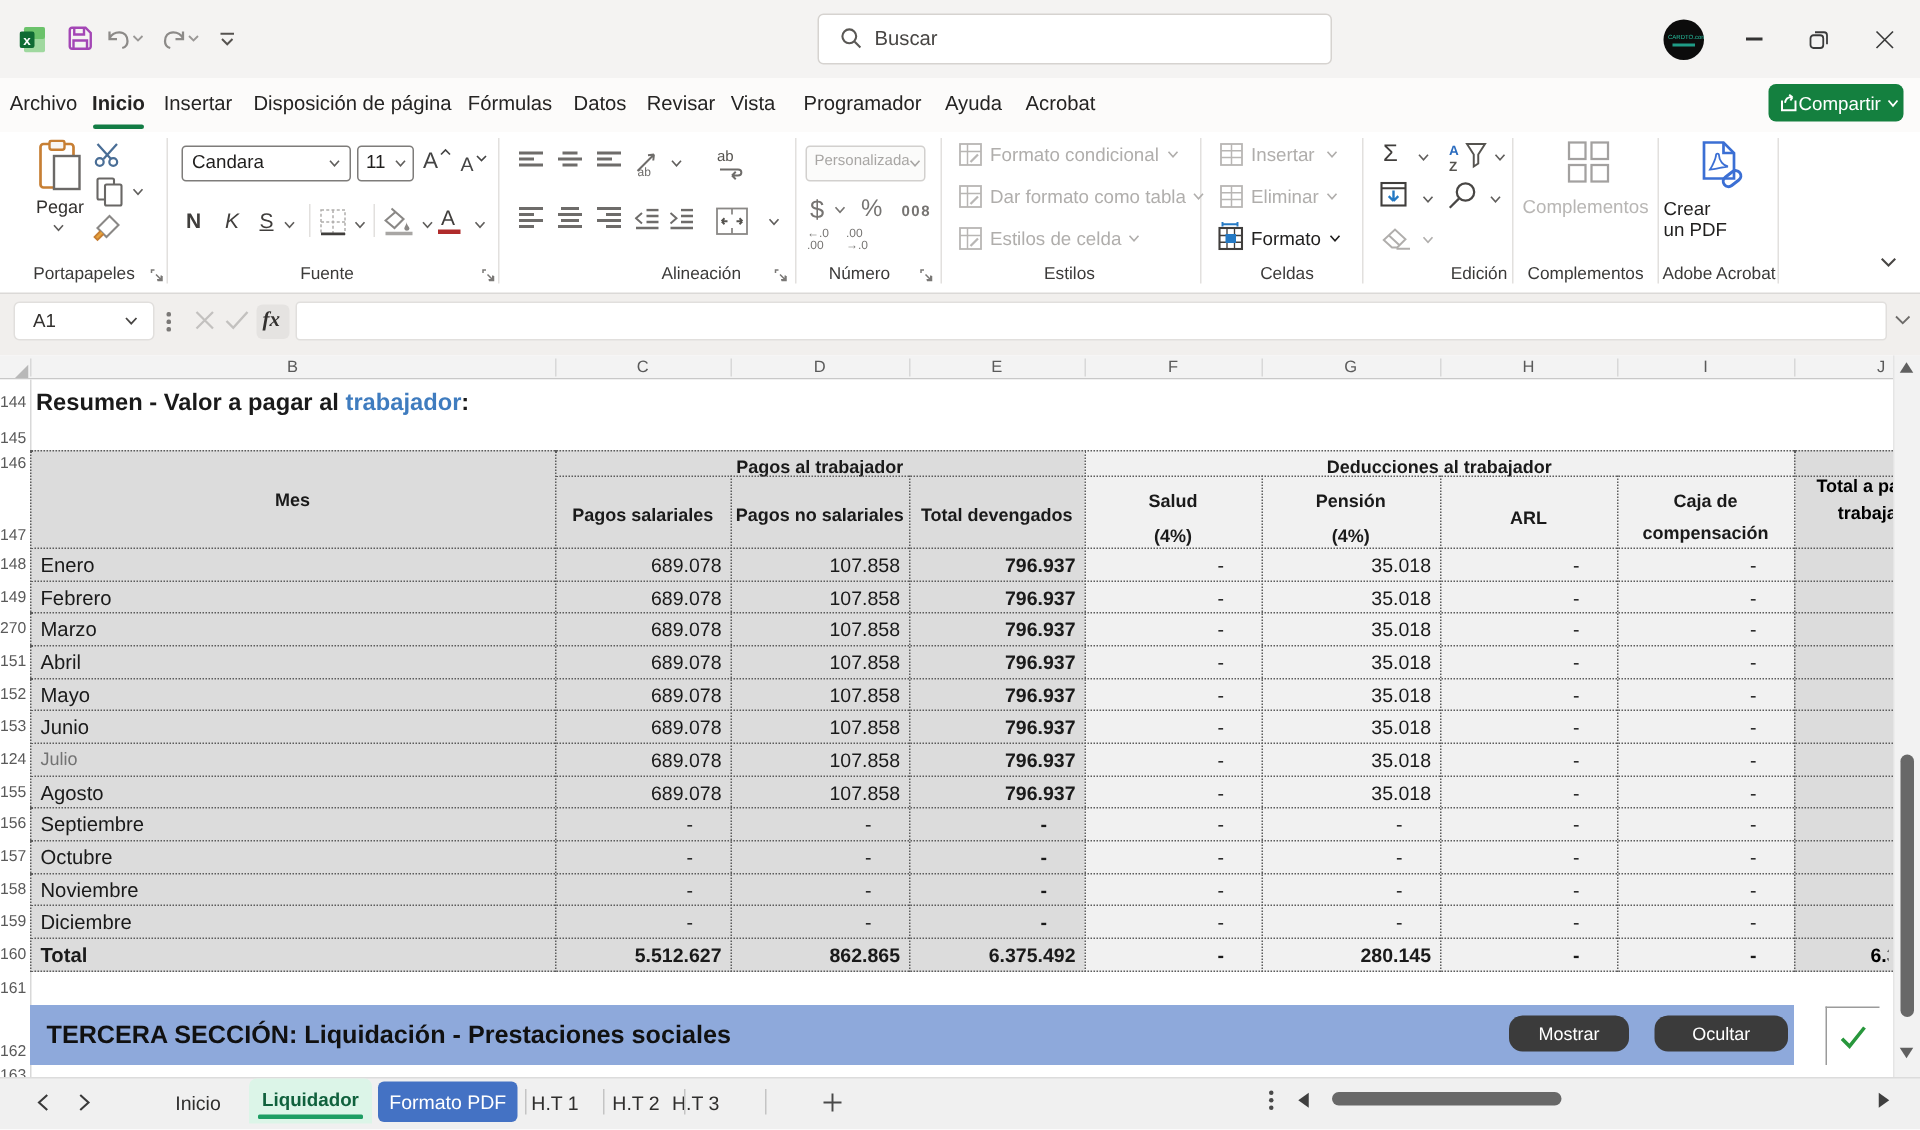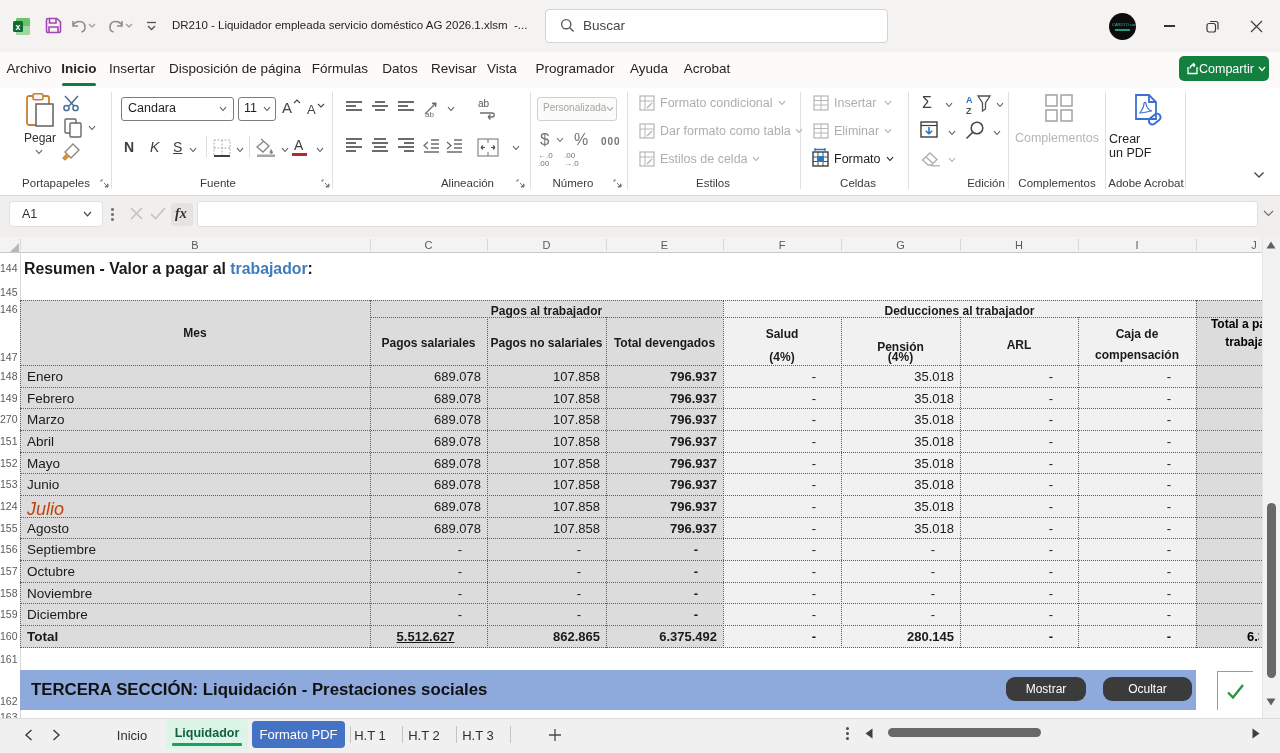--- a/index.html
+++ b/index.html
@@ -29,21 +29,20 @@
 <svg class="ab" style="left:108px;top:18px" width="16" height="15" viewBox="0 0 16 15">
 <path d="M14 3 V8 H9 M14 7.5 C12.5 4.5 10 3.5 7.5 3.5 C4 3.5 2 6 2 9.5 C2 12 3.5 13.5 5.5 14" fill="none" stroke="#8c8a88" stroke-width="1.5"></path>
     </svg>
 <svg class="ab" style="left:125px;top:23px" width="8" height="5" viewBox="0 0 8 5">
       <path d="M1 1 L4 4 L7 1" fill="none" stroke="#9a9896" stroke-width="1.2"></path>
     </svg>
 <svg class="ab" style="left:146px;top:21px" width="11" height="10" viewBox="0 0 11 10">
 <path d="M1 1.5 H10" stroke="#55524f" stroke-width="1.3"></path>
       <path d="M2 5 L5.5 8.5 L9 5" fill="none" stroke="#55524f" stroke-width="1.3"></path>
     </svg>
-<div class="ab" style="left:172px;top:19px;font-size:11.5px;color:#201f1e;white-space:nowrap">DR210 - Liquidador empleada servicio doméstico AG 2026.1.xlsm&nbsp; -...</div>
 <div class="ab" style="left:545px;top:9px;width:343px;height:34px;background:#fff;border:1px solid #d6d3d0;border-radius:4px"></div>
 <svg class="ab" style="left:560px;top:18px" width="15" height="15" viewBox="0 0 15 15">
       <circle cx="6.2" cy="6.2" r="4.6" fill="none" stroke="#5a5855" stroke-width="1.4"></circle>
       <path d="M9.8 9.8 L13.6 13.6" stroke="#5a5855" stroke-width="1.4"></path>
     </svg>
 <div class="ab" style="left:583px;top:18px;font-size:13.5px;color:#484644">Buscar</div>
 <div class="ab" style="left:1109px;top:13px;width:27px;height:27px;border-radius:50%;background:#0c0c0c;overflow:hidden">
 <div class="ab" style="left:3px;top:9px;font-size:4px;color:#27c0a0;white-space:nowrap">CARDTO.com</div>
 <div class="ab" style="left:6px;top:16px;width:15px;height:2px;background:#1f9c86"></div>
     </div>
@@ -222,21 +221,21 @@
 <div class="ab" style="left:537px;top:97px;width:80px;height:24px;background:#fbfbfa;border:1px solid #d2d0ce;border-radius:3px"></div>
 <div class="ab" style="left:543px;top:102px;font-size:10px;color:#a8a6a4">Personalizada</div>
 <svg class="ab" style="left:606px;top:106px" width="8" height="6" viewBox="0 0 8 6">
       <path d="M1 1.2 L4 4.5 L7 1.2" fill="none" stroke="#a8a6a4" stroke-width="1.1"></path>
     </svg>
 <div class="ab" style="left:540px;top:130px;font-size:17px;color:#767472">$</div>
 <svg class="ab" style="left:556px;top:137px" width="8" height="6" viewBox="0 0 8 6">
       <path d="M1 1.2 L4 4.5 L7 1.2" fill="none" stroke="#767472" stroke-width="1.1"></path>
     </svg>
 <div class="ab" style="left:574px;top:131px;font-size:16px;color:#767472">%</div>
-<div class="ab" style="left:601px;top:136px;font-size:10px;font-weight:bold;color:#767472;letter-spacing:1px">000</div>
+<div class="ab" style="left:601px;top:136px;font-size:10px;font-weight:bold;color:#767472;letter-spacing:1px">008</div>
 <div class="ab" style="left:538px;top:152px;font-size:8px;color:#767472;line-height:8px">←.0<br>.00</div>
 <div class="ab" style="left:564px;top:152px;font-size:8px;color:#767472;line-height:8px">.00<br>→.0</div>
 <div class="ab" style="left:503px;top:177px;width:140px;text-align:center;font-size:11.5px;color:#3b3a39">Número</div>
 <svg class="ab" style="left:613px;top:179px" width="9" height="9" viewBox="0 0 9 9">
 <path d="M1 3 V1 H3 M8 5 V8 H5 M4 4 L7.5 7.5 M7.5 4.7 V7.5 H4.7" fill="none" stroke="#7a7876" stroke-width="1"></path>
     </svg>
 <svg class="ab" style="left:639px;top:95px" width="16" height="16" viewBox="0 0 16 16">
 <rect x="1" y="1" width="14" height="14" fill="none" stroke="#b8b6b4" stroke-width="1.2"></rect>
 <path d="M1 6 H15 M6 1 V15" stroke="#b8b6b4" stroke-width="1"></path>
 <path d="M8 13 L13 8" stroke="#b8b6b4" stroke-width="1.5"></path>
@@ -463,21 +462,21 @@
 <div class="ab" style="left:960px;top:317px;width:119px;height:49px;background:#f1f1f1;"></div>
 <div class="ab" style="left:1078px;top:317px;width:119px;height:49px;background:#f1f1f1;"></div>
 <div class="ab" style="left:20px;top:326px;font-size:12px;color:#1a1a1a;white-space:nowrap;font-weight:bold;width:350px;text-align:center;">Mes</div>
 <div class="ab" style="left:370px;top:304px;font-size:12px;color:#1a1a1a;white-space:nowrap;font-weight:bold;width:353px;text-align:center;">Pagos al trabajador</div>
 <div class="ab" style="left:723px;top:304px;font-size:12px;color:#1a1a1a;white-space:nowrap;font-weight:bold;width:473px;text-align:center;">Deducciones al trabajador</div>
 <div class="ab" style="left:370px;top:336px;font-size:12px;color:#1a1a1a;white-space:nowrap;font-weight:bold;width:117px;text-align:center;">Pagos salariales</div>
 <div class="ab" style="left:487px;top:336px;font-size:12px;color:#1a1a1a;white-space:nowrap;font-weight:bold;width:119px;text-align:center;">Pagos no salariales</div>
 <div class="ab" style="left:606px;top:336px;font-size:12px;color:#1a1a1a;white-space:nowrap;font-weight:bold;width:117px;text-align:center;">Total devengados</div>
 <div class="ab" style="left:723px;top:327px;font-size:12px;color:#1a1a1a;white-space:nowrap;font-weight:bold;width:118px;text-align:center;">Salud</div>
 <div class="ab" style="left:723px;top:350px;font-size:12px;color:#1a1a1a;white-space:nowrap;font-weight:bold;width:118px;text-align:center;">(4%)</div>
-<div class="ab" style="left:841px;top:340px;font-size:12px;color:#1a1a1a;white-space:nowrap;font-weight:bold;width:119px;text-align:center;">Pensión</div>
+<div class="ab" style="left:841px;top:327px;font-size:12px;color:#1a1a1a;white-space:nowrap;font-weight:bold;width:119px;text-align:center;">Pensión</div>
 <div class="ab" style="left:841px;top:350px;font-size:12px;color:#1a1a1a;white-space:nowrap;font-weight:bold;width:119px;text-align:center;">(4%)</div>
 <div class="ab" style="left:960px;top:338px;font-size:12px;color:#1a1a1a;white-space:nowrap;font-weight:bold;width:118px;text-align:center;">ARL</div>
 <div class="ab" style="left:1078px;top:327px;font-size:12px;color:#1a1a1a;white-space:nowrap;font-weight:bold;width:118px;text-align:center;">Caja de</div>
 <div class="ab" style="left:1078px;top:348px;font-size:12px;color:#1a1a1a;white-space:nowrap;font-weight:bold;width:118px;text-align:center;">compensación</div>
 <div class="ab" style="left:1196px;top:300px;width:66px;height:65px;overflow:hidden">
       <div class="ab" style="left:0;top:17px;width:117px;text-align:center;font-size:12px;font-weight:bold;white-space:nowrap">Total a pagar al</div>
       <div class="ab" style="left:0;top:35px;width:117px;text-align:center;font-size:12px;font-weight:bold">trabajador</div>
     </div>
 <div class="ab" style="left:20px;top:365px;width:351px;height:23px;background:#dcdcdc;"></div>
 <div class="ab" style="left:370px;top:365px;width:118px;height:23px;background:#dcdcdc;"></div>
@@ -583,21 +582,21 @@
 <div class="ab" style="left:1078px;top:477px;font-size:13px;color:#1a1a1a;white-space:nowrap;width:93px;text-align:right;">-</div>
 <div class="ab" style="left:20px;top:495px;width:351px;height:23px;background:#dcdcdc;"></div>
 <div class="ab" style="left:370px;top:495px;width:118px;height:23px;background:#dcdcdc;"></div>
 <div class="ab" style="left:487px;top:495px;width:120px;height:23px;background:#dcdcdc;"></div>
 <div class="ab" style="left:606px;top:495px;width:118px;height:23px;background:#dcdcdc;"></div>
 <div class="ab" style="left:723px;top:495px;width:119px;height:23px;background:#f1f1f1;"></div>
 <div class="ab" style="left:841px;top:495px;width:120px;height:23px;background:#f1f1f1;"></div>
 <div class="ab" style="left:960px;top:495px;width:119px;height:23px;background:#f1f1f1;"></div>
 <div class="ab" style="left:1078px;top:495px;width:119px;height:23px;background:#f1f1f1;"></div>
 <div class="ab" style="left:1196px;top:495px;width:67px;height:23px;background:#dcdcdc;"></div>
-<div class="ab" style="left:27px;top:499px;font-size:18px;color:#c2410c;white-space:nowrap;font-style:italic;">Julio</div>
+<div class="ab" style="left:27px;top:499px;font-size:12px;color:#737373;white-space:nowrap;">Julio</div>
 <div class="ab" style="left:370px;top:499px;font-size:13px;color:#1a1a1a;white-space:nowrap;width:111px;text-align:right;">689.078</div>
 <div class="ab" style="left:487px;top:499px;font-size:13px;color:#1a1a1a;white-space:nowrap;width:113px;text-align:right;">107.858</div>
 <div class="ab" style="left:606px;top:499px;font-size:13px;color:#1a1a1a;white-space:nowrap;font-weight:bold;width:111px;text-align:right;">796.937</div>
 <div class="ab" style="left:723px;top:499px;font-size:13px;color:#1a1a1a;white-space:nowrap;width:93px;text-align:right;">-</div>
 <div class="ab" style="left:841px;top:499px;font-size:13px;color:#1a1a1a;white-space:nowrap;width:113px;text-align:right;">35.018</div>
 <div class="ab" style="left:960px;top:499px;font-size:13px;color:#1a1a1a;white-space:nowrap;width:93px;text-align:right;">-</div>
 <div class="ab" style="left:1078px;top:499px;font-size:13px;color:#1a1a1a;white-space:nowrap;width:93px;text-align:right;">-</div>
 <div class="ab" style="left:20px;top:517px;width:351px;height:22px;background:#dcdcdc;"></div>
 <div class="ab" style="left:370px;top:517px;width:118px;height:22px;background:#dcdcdc;"></div>
 <div class="ab" style="left:487px;top:517px;width:120px;height:22px;background:#dcdcdc;"></div>
@@ -686,21 +685,21 @@
 <div class="ab" style="left:20px;top:625px;width:351px;height:23px;background:#dcdcdc;"></div>
 <div class="ab" style="left:370px;top:625px;width:118px;height:23px;background:#dcdcdc;"></div>
 <div class="ab" style="left:487px;top:625px;width:120px;height:23px;background:#dcdcdc;"></div>
 <div class="ab" style="left:606px;top:625px;width:118px;height:23px;background:#dcdcdc;"></div>
 <div class="ab" style="left:723px;top:625px;width:119px;height:23px;background:#f1f1f1;"></div>
 <div class="ab" style="left:841px;top:625px;width:120px;height:23px;background:#f1f1f1;"></div>
 <div class="ab" style="left:960px;top:625px;width:119px;height:23px;background:#f1f1f1;"></div>
 <div class="ab" style="left:1078px;top:625px;width:119px;height:23px;background:#f1f1f1;"></div>
 <div class="ab" style="left:1196px;top:625px;width:67px;height:23px;background:#dcdcdc;"></div>
 <div class="ab" style="left:27px;top:629px;font-size:13.5px;color:#1a1a1a;white-space:nowrap;font-weight:bold;">Total</div>
-<div class="ab" style="left:370px;top:629px;font-size:13px;color:#1a1a1a;white-space:nowrap;font-weight:bold;width:111px;text-align:center;text-decoration:underline;">5.512.627</div>
+<div class="ab" style="left:370px;top:629px;font-size:13px;color:#1a1a1a;white-space:nowrap;font-weight:bold;width:111px;text-align:right;">5.512.627</div>
 <div class="ab" style="left:487px;top:629px;font-size:13px;color:#1a1a1a;white-space:nowrap;font-weight:bold;width:113px;text-align:right;">862.865</div>
 <div class="ab" style="left:606px;top:629px;font-size:13px;color:#1a1a1a;white-space:nowrap;font-weight:bold;width:111px;text-align:right;">6.375.492</div>
 <div class="ab" style="left:723px;top:629px;font-size:13px;color:#1a1a1a;white-space:nowrap;font-weight:bold;width:93px;text-align:right;">-</div>
 <div class="ab" style="left:841px;top:629px;font-size:13px;color:#1a1a1a;white-space:nowrap;font-weight:bold;width:113px;text-align:right;">280.145</div>
 <div class="ab" style="left:960px;top:629px;font-size:13px;color:#1a1a1a;white-space:nowrap;font-weight:bold;width:93px;text-align:right;">-</div>
 <div class="ab" style="left:1078px;top:629px;font-size:13px;color:#1a1a1a;white-space:nowrap;font-weight:bold;width:93px;text-align:right;">-</div>
 <div class="ab" style="left:1247px;top:629px;width:12px;overflow:hidden;font-size:13px;font-weight:bold;white-space:nowrap">6.3</div>
 <div class="ab" style="left:20px;top:300px;width:1242px;height:0;border-top:1px dotted #5c5c5c"></div>
 <div class="ab" style="left:370px;top:317px;width:892px;height:0;border-top:1px dotted #5c5c5c"></div>
 <div class="ab" style="left:20px;top:365px;width:1242px;height:0;border-top:1px dotted #5c5c5c"></div>
@@ -749,21 +748,21 @@
 <svg class="ab" style="left:52px;top:729px" width="9" height="12" viewBox="0 0 9 12">
       <path d="M1.5 1 L7 6 L1.5 11" fill="none" stroke="#3a3a3a" stroke-width="1.4"></path>
     </svg>
 <div class="ab" style="left:100px;top:728px;width:64px;text-align:center;font-size:13px;color:#2f2e2d">Inicio</div>
 <div class="ab" style="left:166px;top:719px;width:82px;height:30px;background:#dcf5e8;border-radius:5px 5px 0 0"></div>
 <div class="ab" style="left:169px;top:726px;width:76px;text-align:center;font-size:12.5px;font-weight:bold;color:#10613d">Liquidador</div>
 <div class="ab" style="left:172px;top:743px;width:70px;height:3px;background:#1d9e63;border-radius:1px"></div>
 <div class="ab ctr" style="left:252px;top:721px;width:93px;height:27px;background:#4472c4;border-radius:4px;color:#fff;font-size:13px">Formato PDF</div>
 <div class="ab" style="left:340px;top:728px;width:60px;text-align:center;font-size:13px;color:#2f2e2d">H.T 1</div>
 <div class="ab" style="left:394px;top:728px;width:60px;text-align:center;font-size:13px;color:#2f2e2d">H.T 2</div>
-<div class="ab" style="left:448px;top:728px;width:60px;text-align:center;font-size:13px;color:#2f2e2d">H.T 3</div>
+<div class="ab" style="left:448px;top:728px;width:60px;text-align:left;font-size:13px;color:#2f2e2d">H.T 3</div>
 <div class="ab" style="left:350px;top:726px;width:1px;height:17px;background:#c4c4c4"></div>
 <div class="ab" style="left:402px;top:726px;width:1px;height:17px;background:#c4c4c4"></div>
 <div class="ab" style="left:456px;top:726px;width:1px;height:17px;background:#c4c4c4"></div>
 <div class="ab" style="left:510px;top:726px;width:1px;height:17px;background:#c4c4c4"></div>
 <svg class="ab" style="left:548px;top:728px" width="14" height="14" viewBox="0 0 14 14">
       <path d="M7 1 V13 M1 7 H13" stroke="#494949" stroke-width="1.3"></path>
     </svg>
 <div class="ab" style="left:846px;top:727px;width:3px;height:3px;border-radius:50%;background:#4a4a4a"></div>
 <div class="ab" style="left:846px;top:732px;width:3px;height:3px;border-radius:50%;background:#4a4a4a"></div>
 <div class="ab" style="left:846px;top:737px;width:3px;height:3px;border-radius:50%;background:#4a4a4a"></div>

